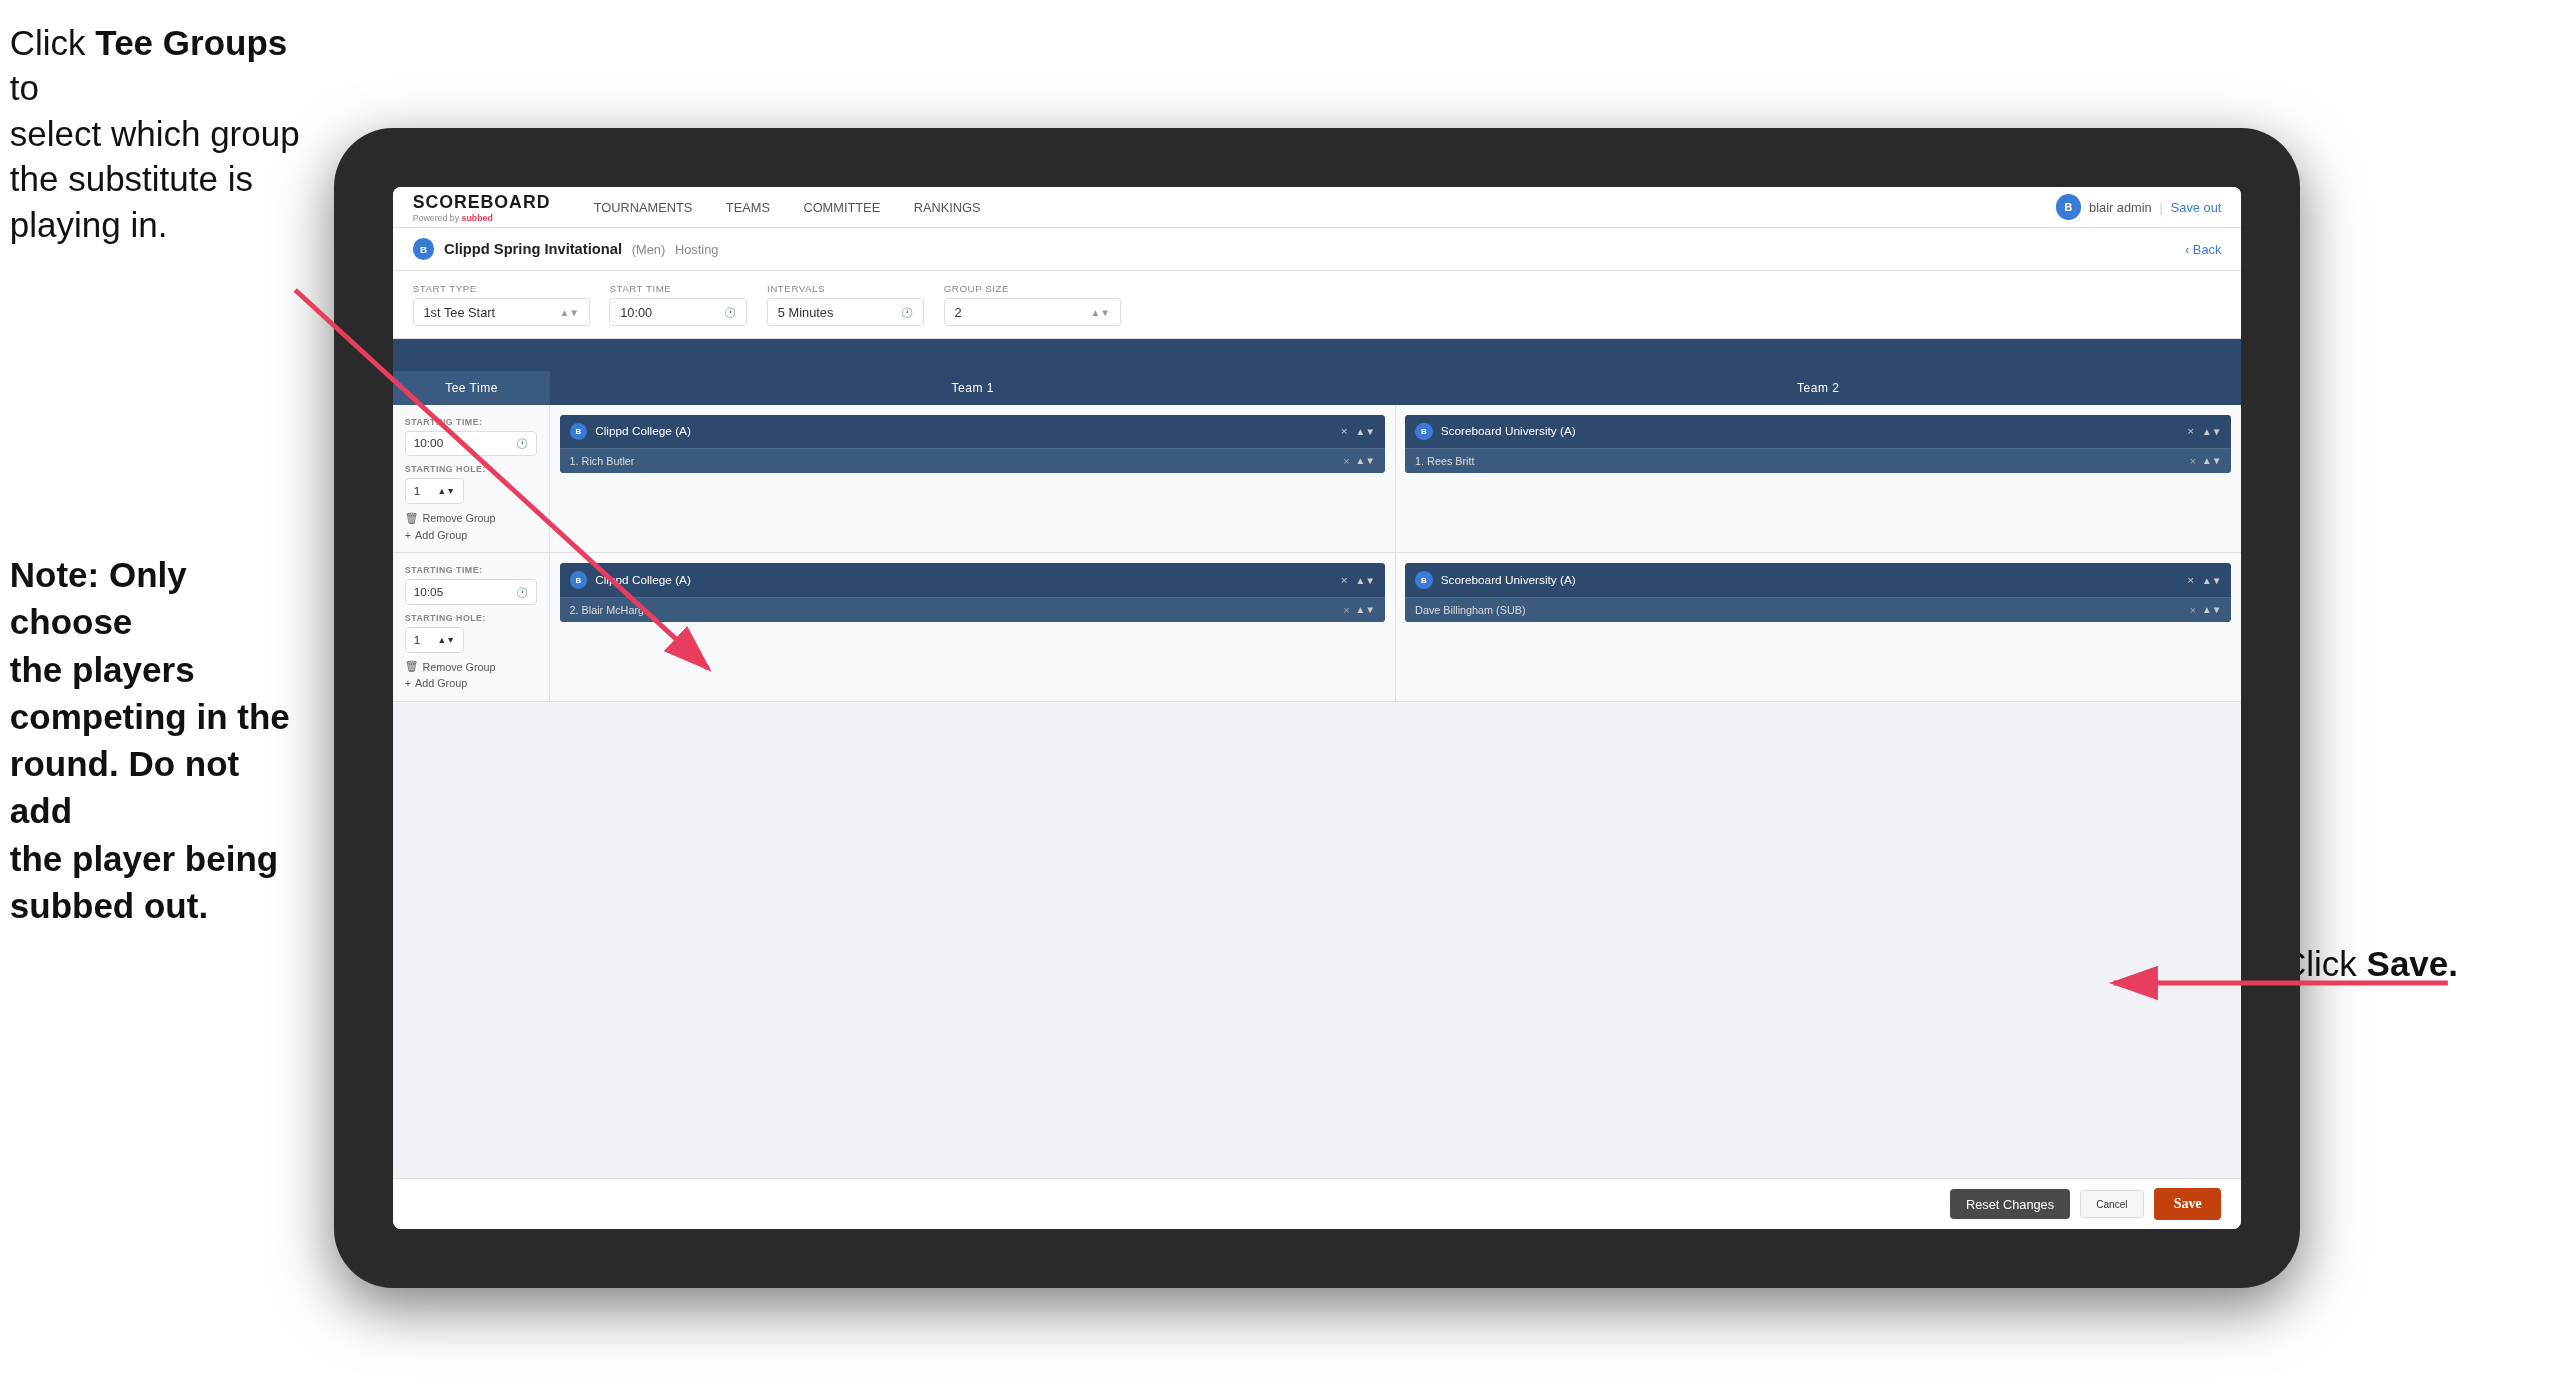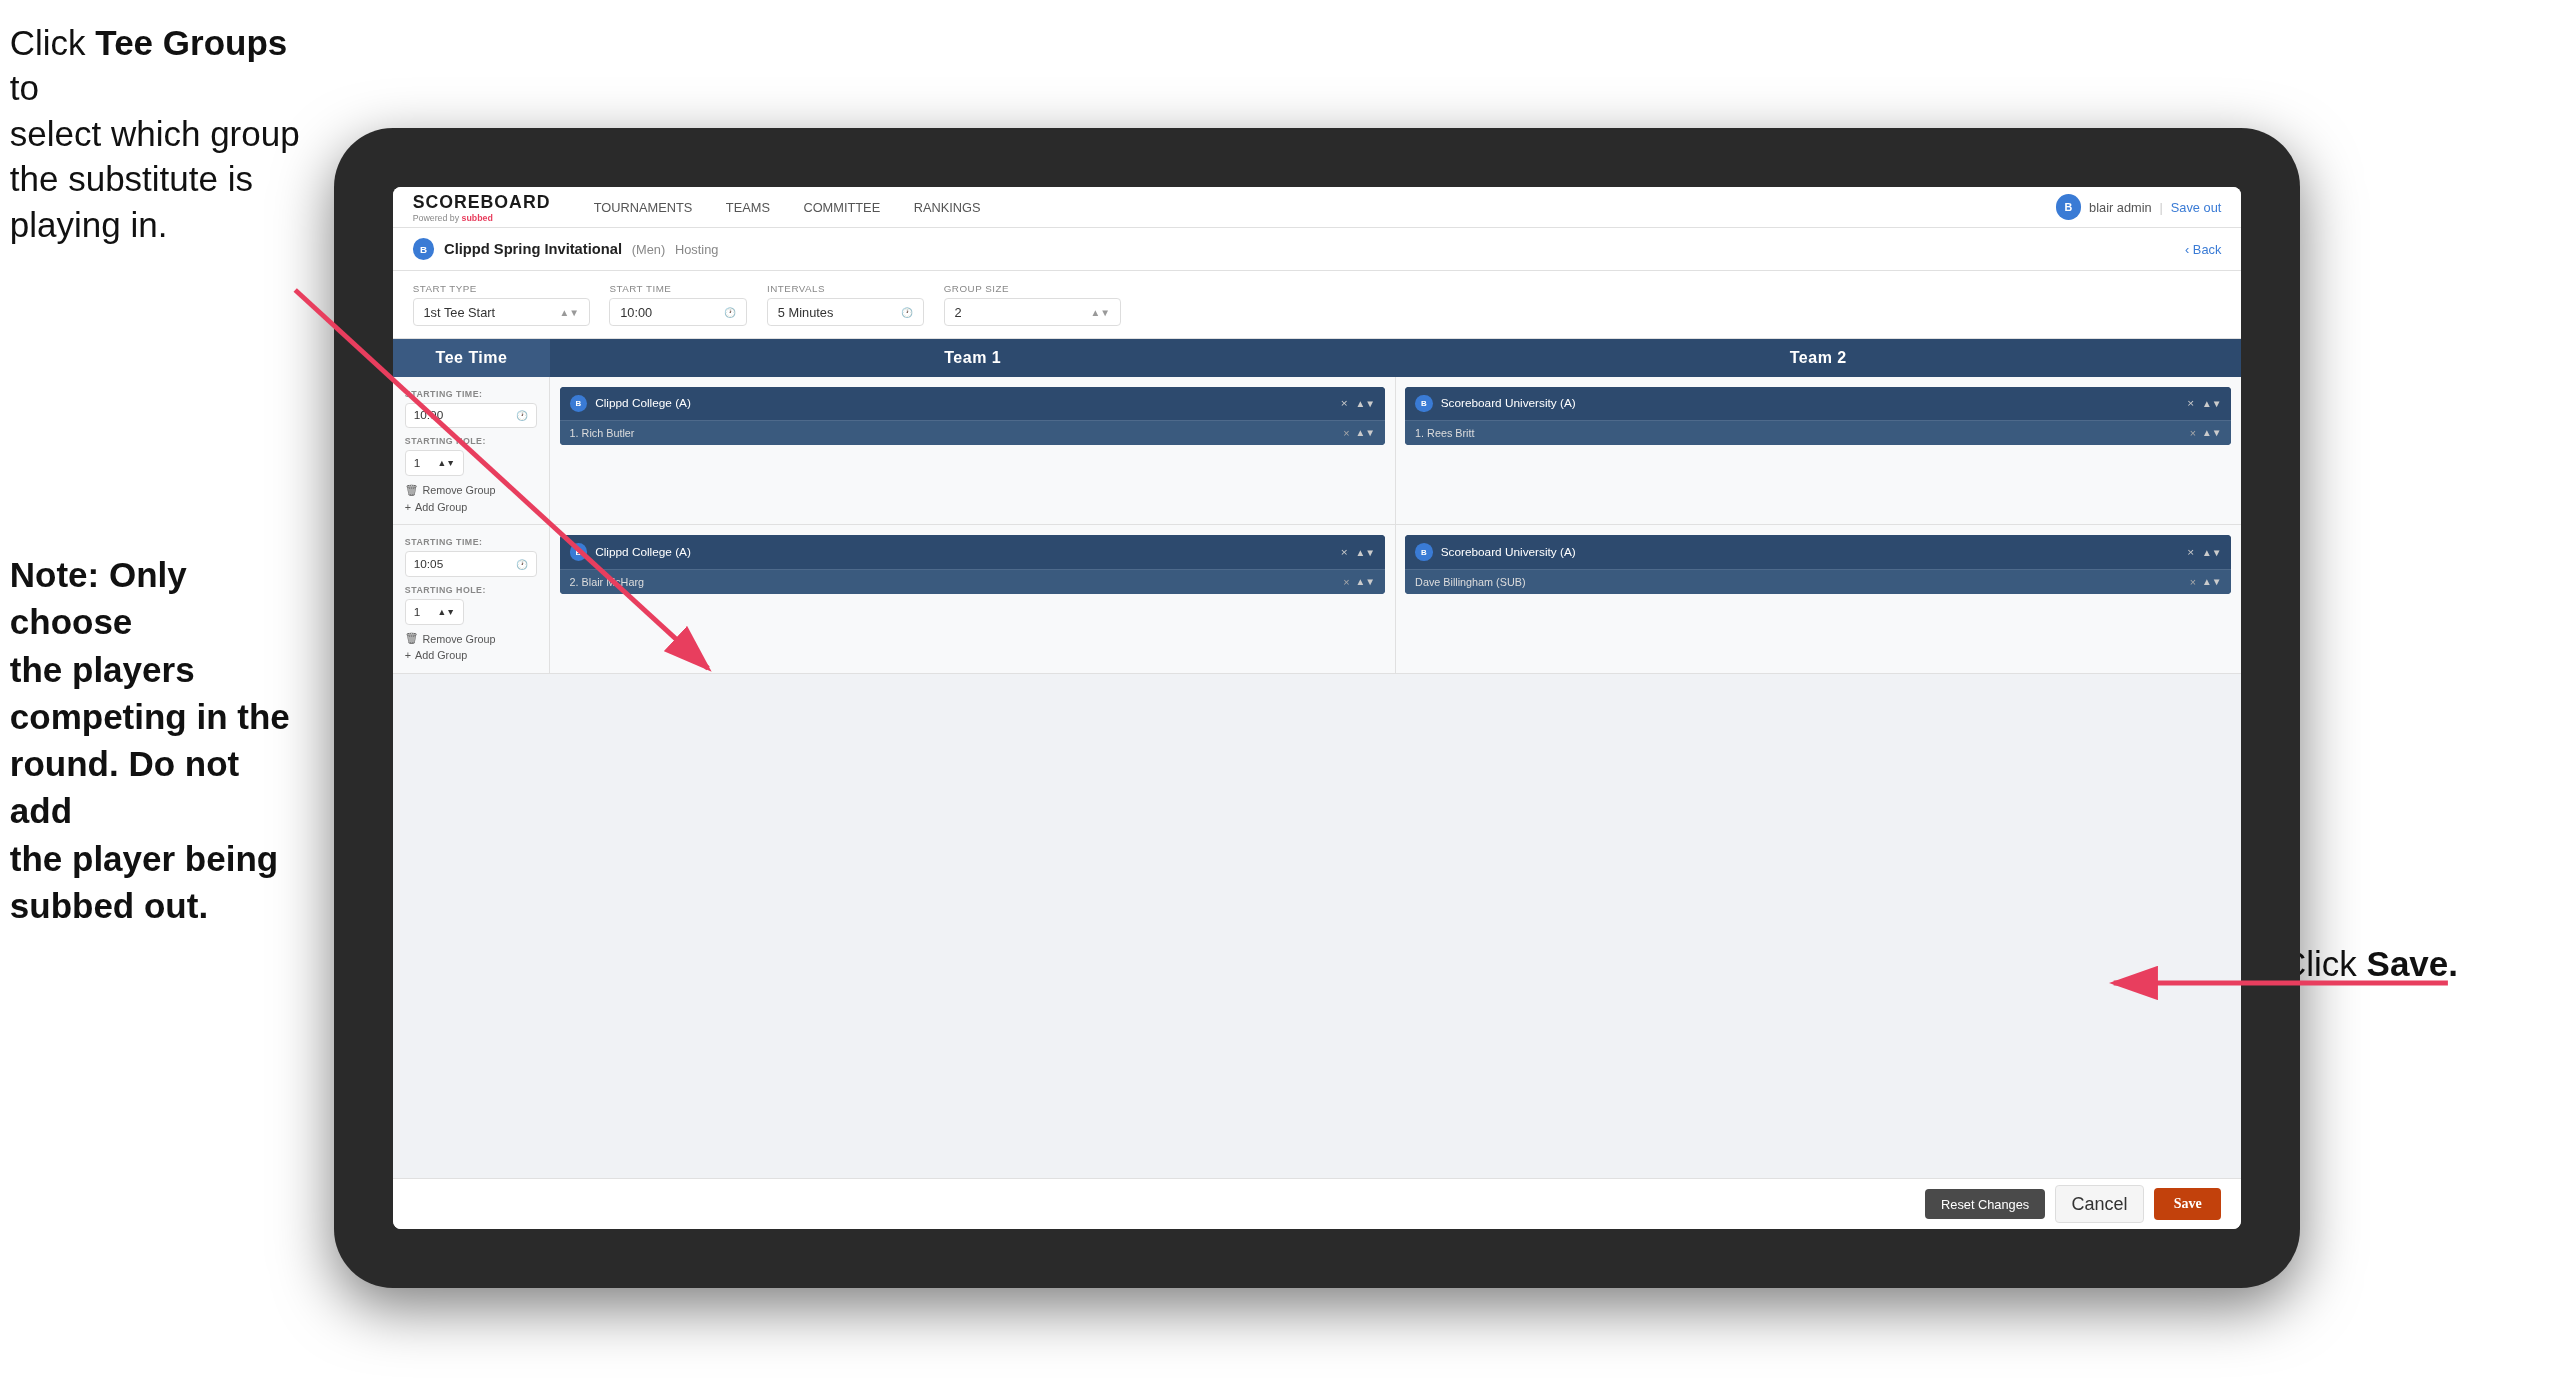--- a/index.html
+++ b/index.html
@@ -221,24 +221,25 @@
     
     .table-header {
       display: grid;
       grid-template-columns: 157px 1fr 1fr;
       background: #2d4a6e;
       flex-shrink: 0;
     }
     .table-header-cell {
       padding: 9.8px 15.7px;
       color: #fff;
-      font-size: 16px;
-      font-weight: 700;
+      font-size: 12px;
+      font-weight: 400;
       text-align: center;
       letter-spacing: 0.5px;
+      margin-top: 32px;
     }
     .table-header-cell:first-child {
       background: #3a5a82;
     }
 
     
     .content-area {
       flex: 1;
       overflow-y: auto;
       background: #f0f2f5;
@@ -414,21 +415,21 @@
       border-radius: 3.9px;
       font-size: 12.8px;
       cursor: pointer;
     }
     .btn-cancel {
       padding: 7.9px 15.7px;
       background: #f5f5f5;
       color: #333;
       border: 1px solid #ddd;
       border-radius: 3.9px;
-      font-size: 18px;
+      font-size: 10px;
       cursor: pointer;
     }
     .btn-save {
       padding: 7.9px 19.7px;
       background: #c2410c;
       color: #fff;
       border: none;
       border-radius: 3.9px;
       font-size: 14px;
       font-weight: 600;

